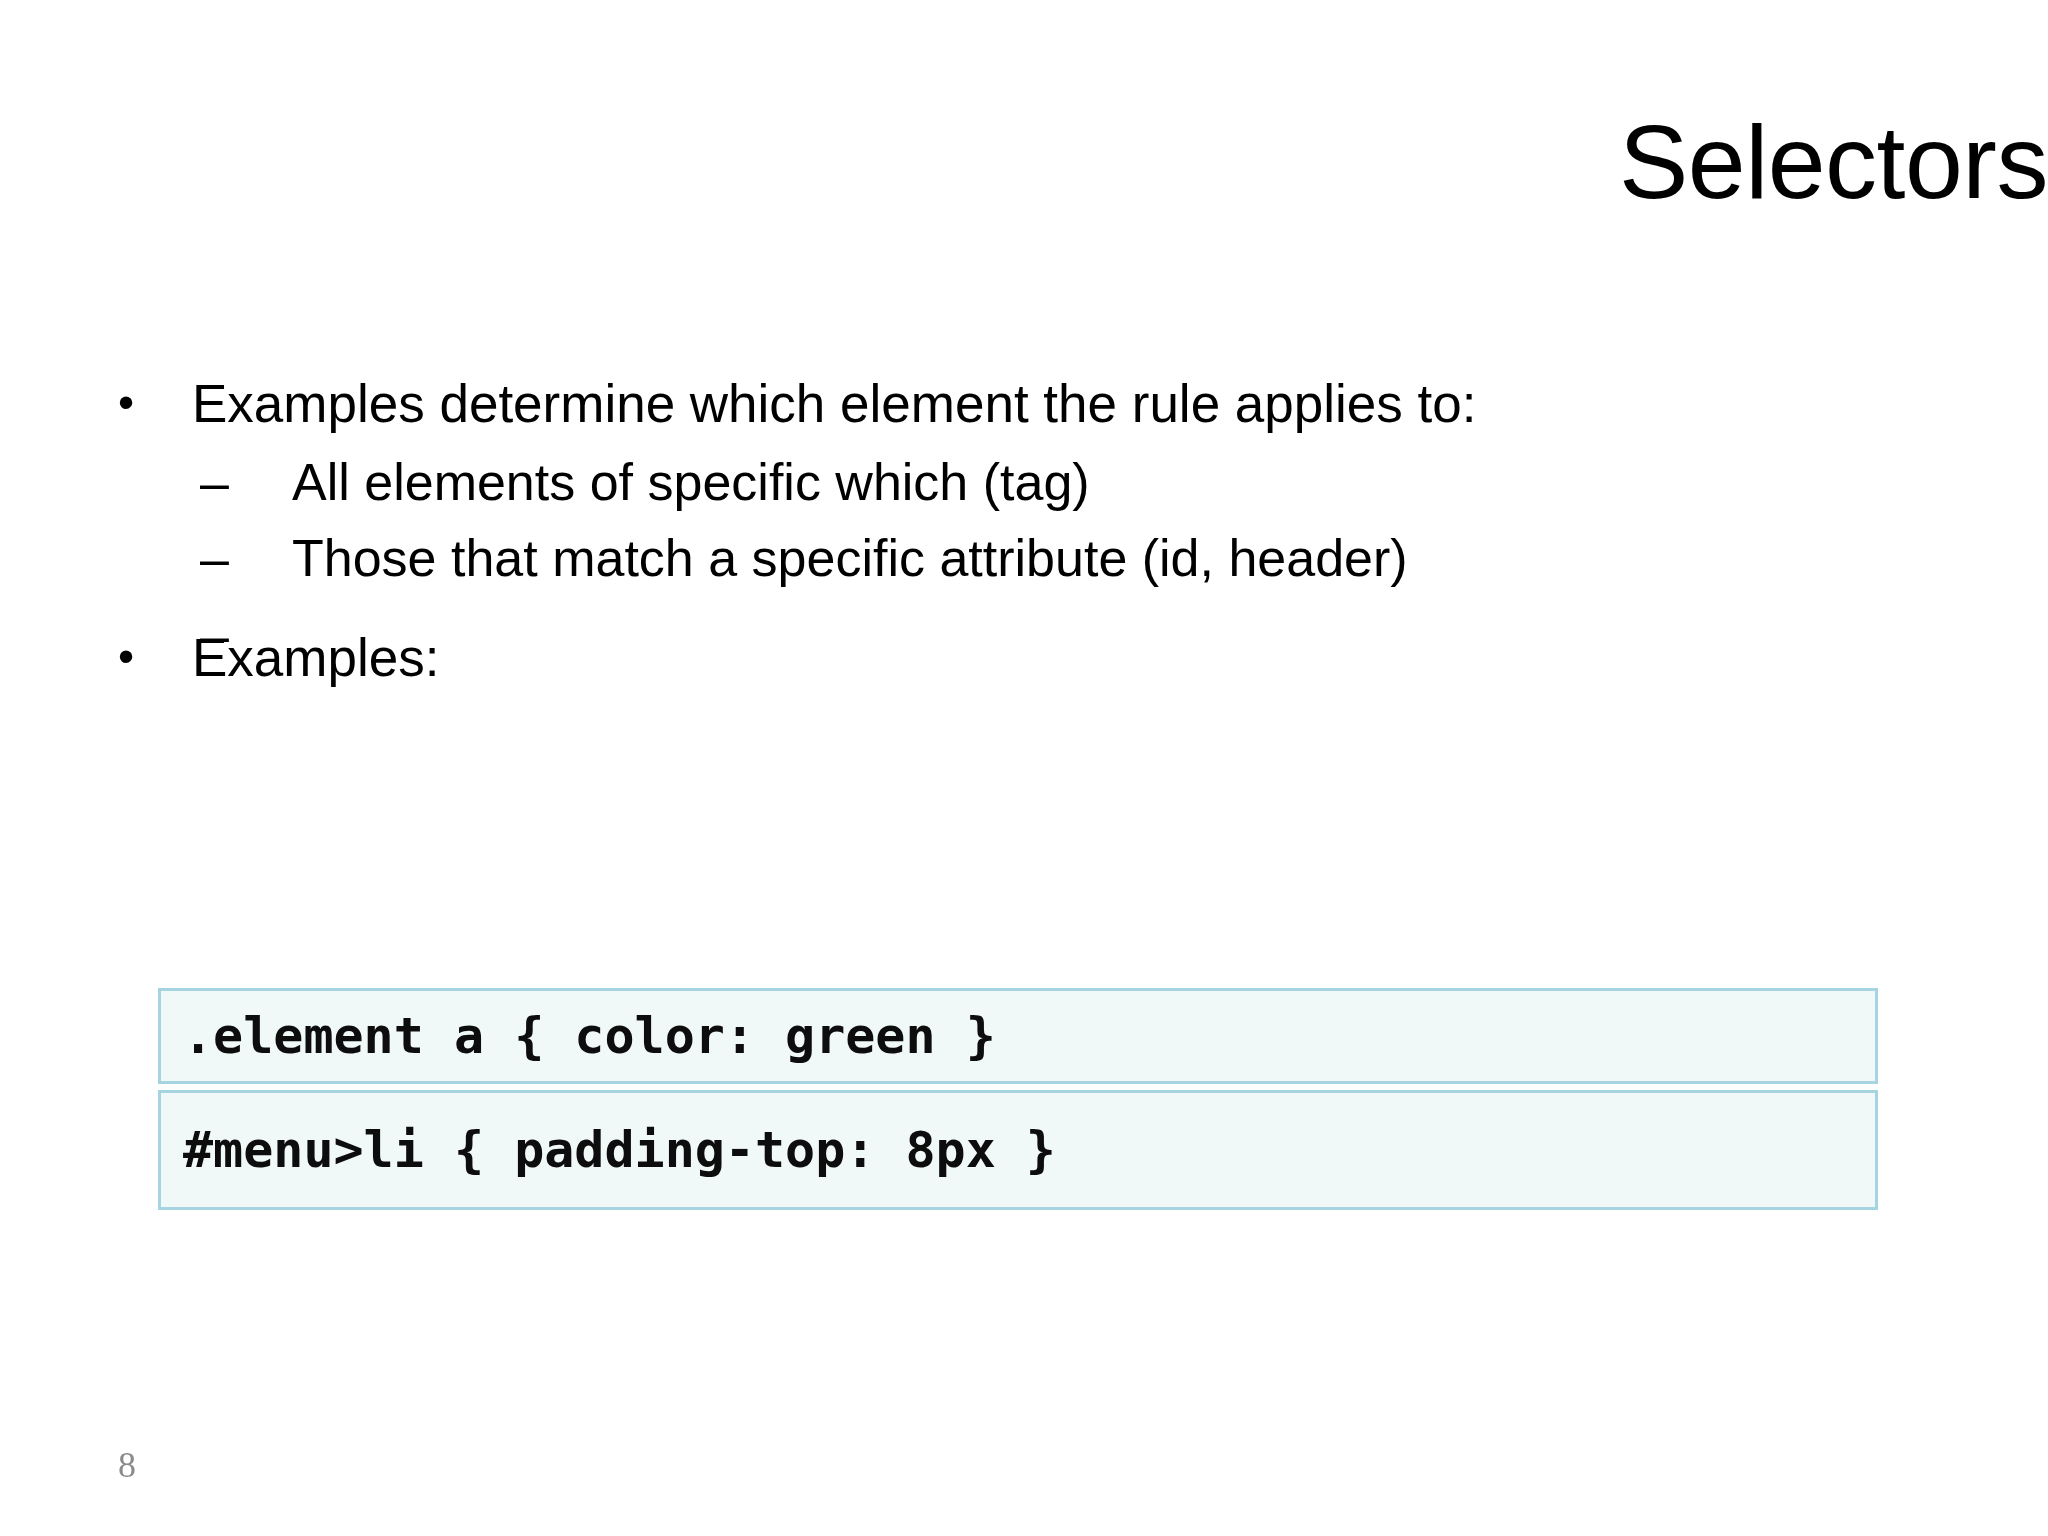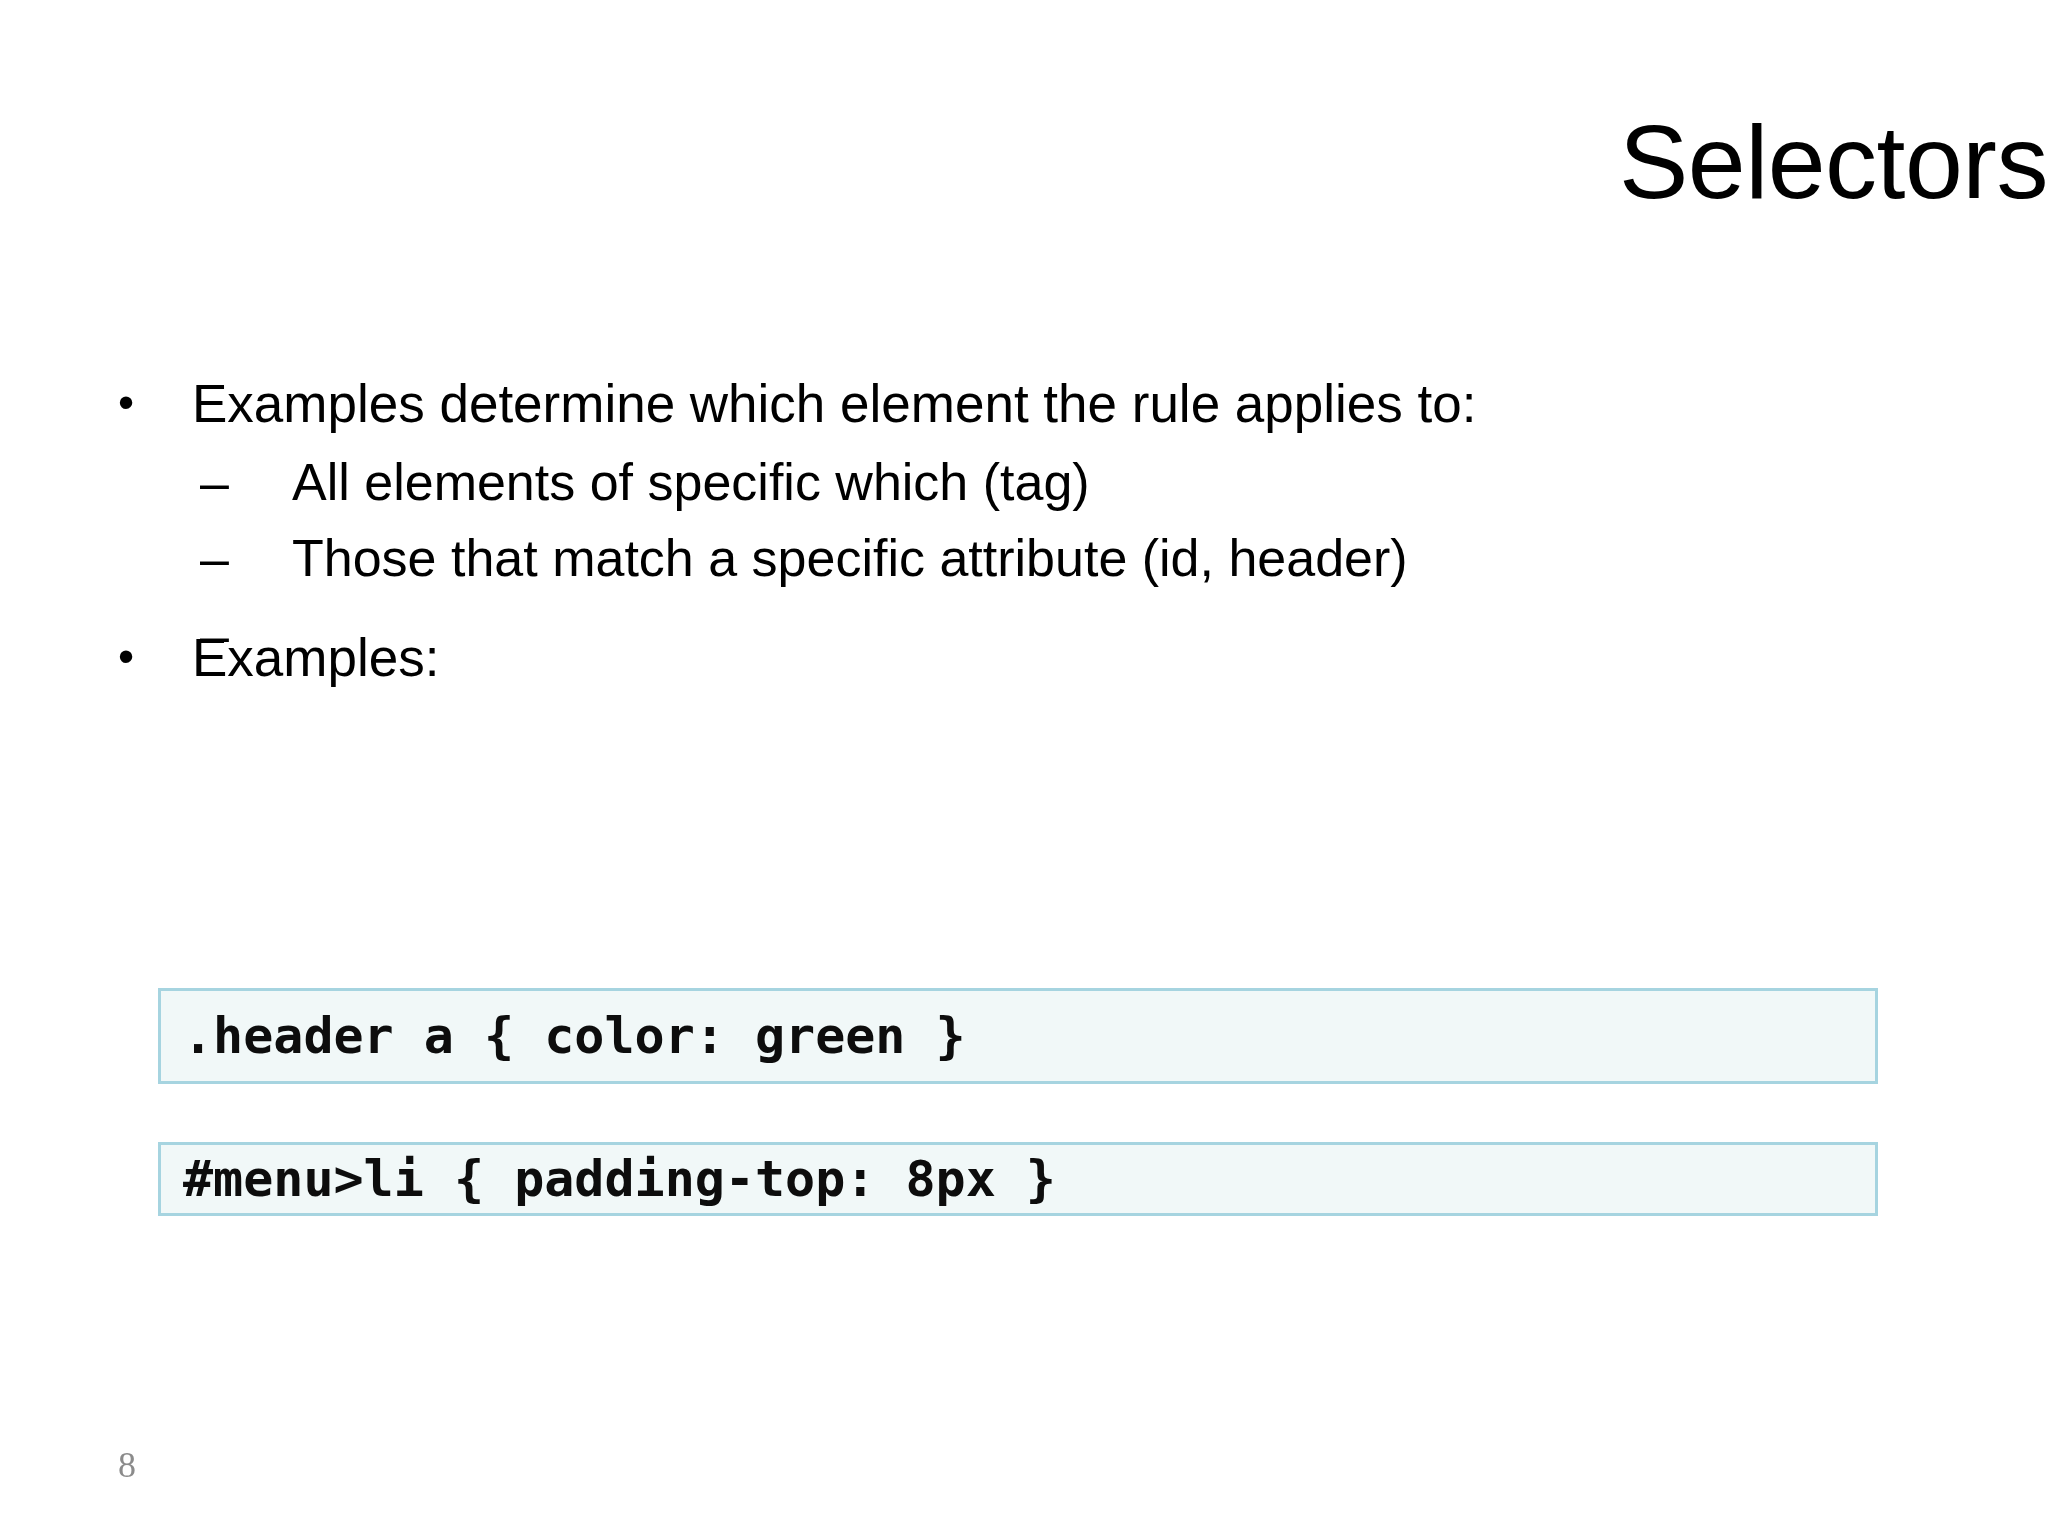--- a/index.html
+++ b/index.html
@@ -101,22 +101,22 @@
     letter-spacing: 0px;
     display: flex;
     align-items: center;
     padding-left: 22px;
   }
   #code-box-1 {
     top: 988px;
     height: 96px;
   }
   #code-box-2 {
-    top: 1142px;
-    height: 74px;
+    top: 1090px;
+    height: 120px;
   }
 
   
   .page-number {
     position: absolute;
     left: 118px;
     top: 1444px;
     font-family: "Liberation Serif", serif;
     font-size: 36px;
     color: #8b8b8b;
@@ -154,21 +154,21 @@
     <div class="spacer-before-examples"></div>
 
     <div class="bullet-l1">
       <span class="marker">•</span>
       <span>Examples:</span>
     </div>
 
   </div>
 
   <div class="code-box" id="code-box-1">
-    <span>.header a { color: green }</span>
+    <span>.element a { color: green }</span>
   </div>
 
   <div class="code-box" id="code-box-2">
     <span>#menu&gt;li { padding-top: 8px }</span>
   </div>
 
   <div class="page-number">8</div>
 
 </div>
 

